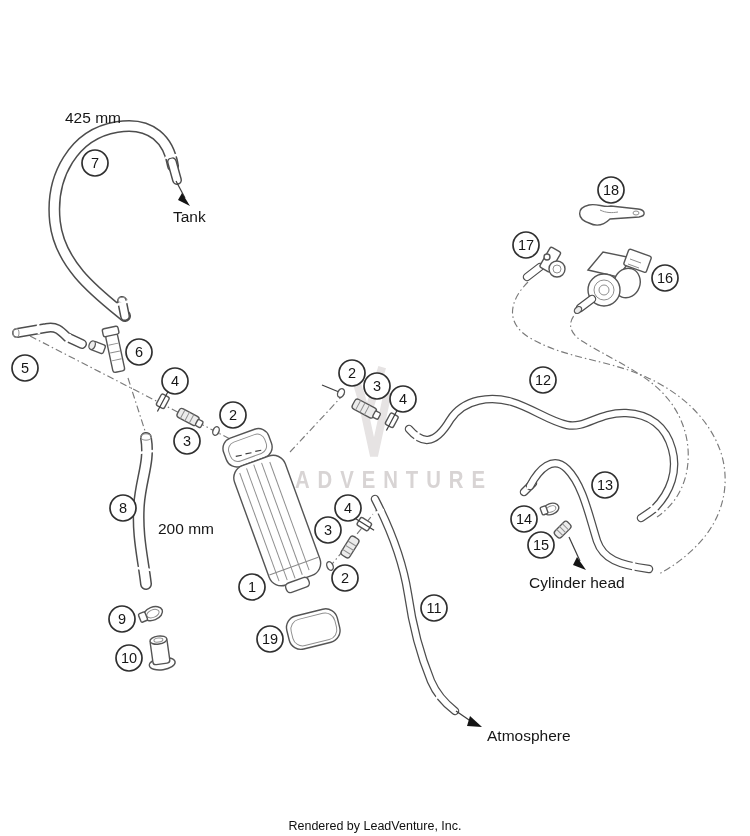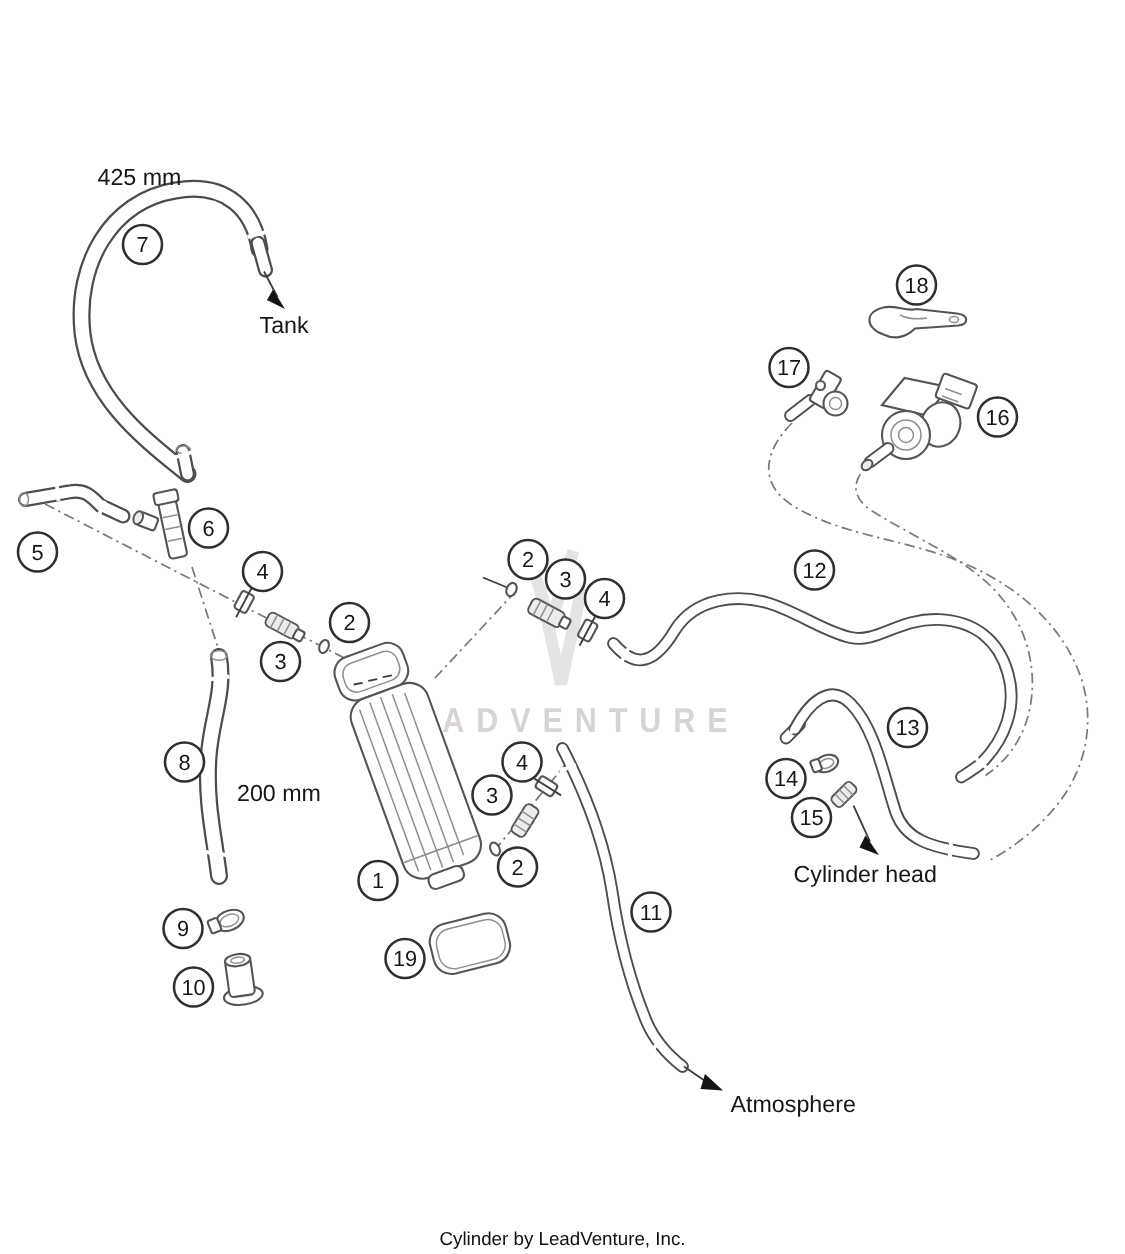--- a/index.html
+++ b/index.html
@@ -345,14 +345,14 @@
       </g>
   <g id="labels">
         <text class="dlabel" x="65" y="123">425 mm</text>
         <text class="dlabel" x="173" y="222">Tank</text>
         <text class="dlabel" x="158" y="534">200 mm</text>
         <text class="dlabel" x="529" y="588">Cylinder head</text>
         <text class="dlabel" x="487" y="741">Atmosphere</text>
       </g>
 </svg>
 
-<div class="footer">Cylinder by LeadVenture, Inc.</div>
+<div class="footer">Rendered by LeadVenture, Inc.</div>
 </div>
 
 </body></html>

